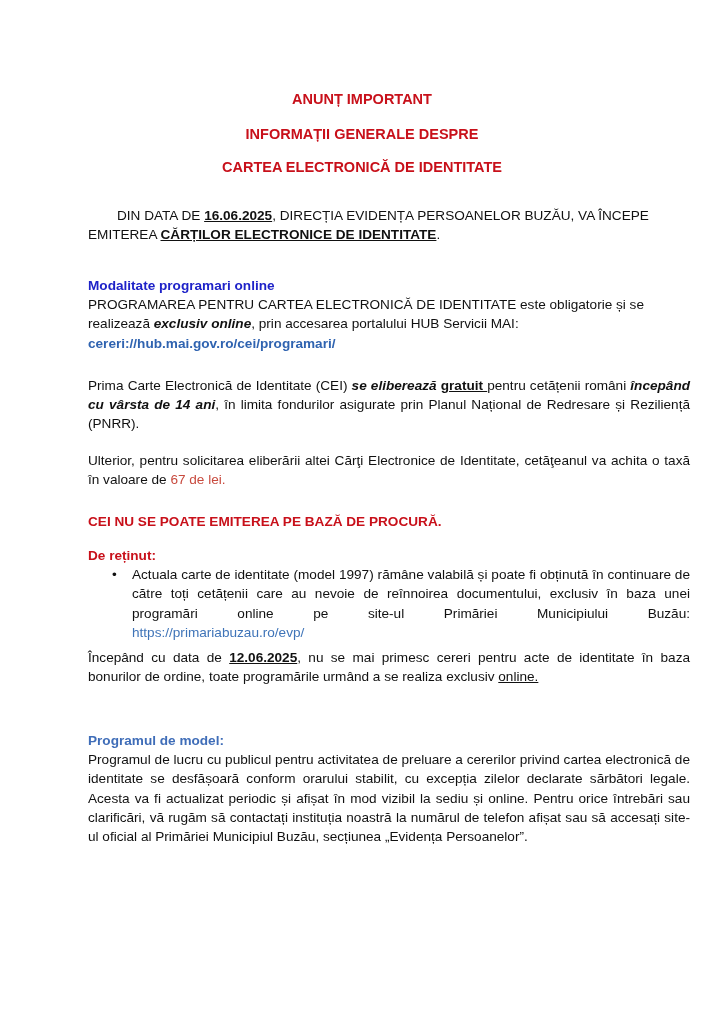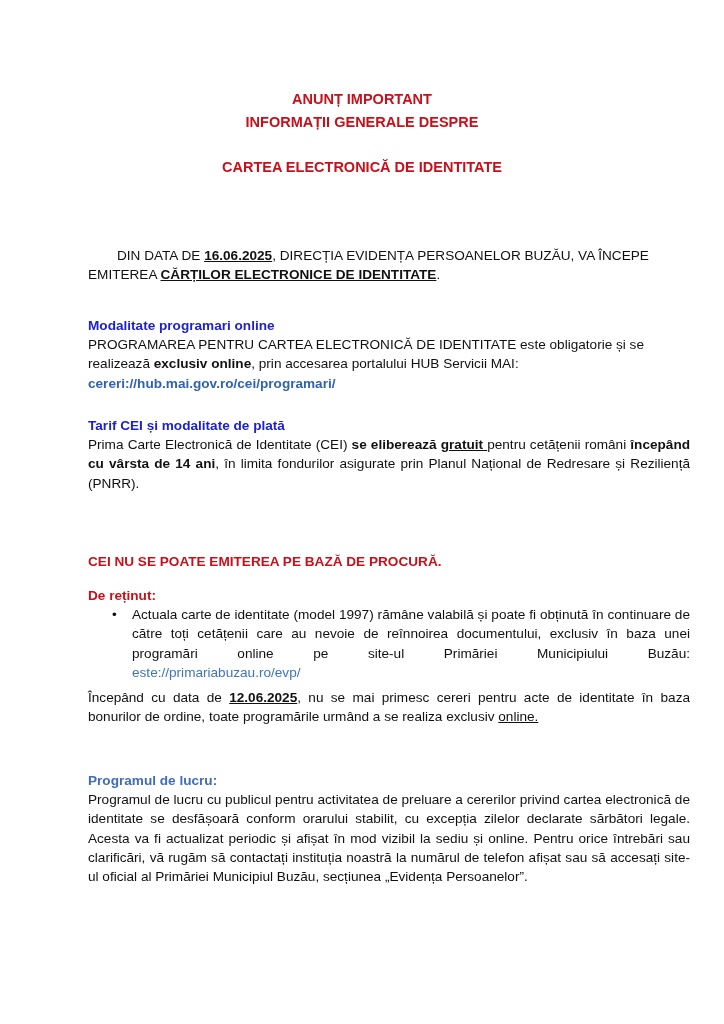--- a/index.html
+++ b/index.html
@@ -6,27 +6,27 @@
     body {
       width: 724px; height: 1024px; position: relative; overflow: hidden;
       font-family: "Liberation Sans", sans-serif; color: #111111;
     }
     .page { position: absolute; left: 0; top: 0; width: 724px; height: 1024px; background: #fff; }
     .title {
       position: absolute; left: 0; width: 724px; text-align: center;
       color: #c8101a; font-weight: bold; font-size: 14.5px; line-height: 20px;
     }
     .t1 { top: 89px; }
-    .t2 { top: 112px; }
+    .t2 { top: 124px; }
     .t3 { top: 148px; margin-top: 9px; }
-    .block { position: absolute; left: 88px; width: 602px; font-size: 13.6px; line-height: 19.2px; margin-top: 40px; }
+    .block { position: absolute; left: 88px; width: 602px; font-size: 13.6px; line-height: 19.2px; }
     .just { text-align: justify; }
     .ind { text-indent: 29px; }
     .bu { font-weight: bold; text-decoration: underline; }
-    .b { font-weight: bold; }
+    .b { font-weight: bold; font-style: italic; }
     .u { text-decoration: underline; }
     .h-blue { color: #1e22c8; font-weight: bold; }
     .h-blue2 { color: #3f6db8; font-weight: bold; }
     .h-red { color: #c8101a; font-weight: bold; }
     .link-blue { color: #2f63b0; font-weight: bold; }
     .link-plain { color: #3f74b8; }
     .price { color: #c84a3e; }
     .bullet-row { position: relative; padding-left: 44px; }
     .bullet-dot { position: absolute; left: 24px; top: 0; }
     .jl { text-align: justify; text-align-last: justify; }
@@ -46,40 +46,42 @@
 
   <div class="block" style="top:276px;">
     <div class="h-blue">Modalitate programari online</div>
     <div>
       <span>PROGRAMAREA PENTRU CARTEA ELECTRONICĂ DE IDENTITATE este obligatorie și se realizează </span><span class="b">exclusiv online</span><span>, prin accesarea portalului HUB Servicii MAI:</span>
     </div>
     <div class="link-blue">cereri://hub.mai.gov.ro/cei/programari/</div>
   </div>
 
   <div class="block" style="top:376px;">
-    <div class="h-blue">Tarif CEI și modalitate de plată</div>
     <div class="just">
       <span>Prima Carte Electronică de Identitate (CEI) </span><span class="b">se eliberează </span><span class="bu">gratuit </span><span>pentru cetățenii români </span><span class="b">începând cu vârsta de 14 ani</span><span>, în limita fondurilor asigurate prin Planul Național de Redresare și Reziliență (PNRR).</span>
+    </div>
+    <div class="just" style="margin-top:17px;">
+      <span>Ulterior, pentru solicitarea eliberării altei Cărţi Electronice de Identitate, cetăţeanul va achita o taxă în valoare de </span><span class="price">67 de lei.</span>
     </div>
   </div>
 
   <div class="block h-red" style="top:512px;">CEI NU SE POATE EMITEREA PE BAZĂ DE PROCURĂ.</div>
 
   <div class="block" style="top:546px;">
     <div class="h-red">De reținut:</div>
     <div class="bullet-row">
       <span class="bullet-dot">•</span>
       <div class="jl">Actuala carte de identitate (model 1997) rămâne valabilă și poate fi obținută în continuare de către toți cetățenii care au nevoie de reînnoirea documentului, exclusiv în baza unei programări online pe site-ul Primăriei Municipiului Buzău:</div>
-      <div class="link-plain">este://primariabuzau.ro/evp/</div>
+      <div class="link-plain">https://primariabuzau.ro/evp/</div>
     </div>
   </div>
 
   <div class="block just" style="top:648px;">
     <span>Începând cu data de </span><span class="bu">12.06.2025</span><span>, nu se mai primesc cereri pentru acte de identitate în baza bonurilor de ordine, toate programările urmând a se realiza exclusiv </span><span class="u">online.</span>
   </div>
 
 
   <div class="block" style="top:731px;">
-    <div class="h-blue2">Programul de lucru:</div>
+    <div class="h-blue2">Programul de model:</div>
     <div class="just">Programul de lucru cu publicul pentru activitatea de preluare a cererilor privind cartea electronică de identitate se desfășoară conform orarului stabilit, cu excepția zilelor declarate sărbători legale. Acesta va fi actualizat periodic și afișat în mod vizibil la sediu și online. Pentru orice întrebări sau clarificări, vă rugăm să contactați instituția noastră la numărul de telefon afișat sau să accesați site-ul oficial al Primăriei Municipiul Buzău, secțiunea „Evidența Persoanelor”.</div>
   </div>
 
 </div>
 
 </body></html>

